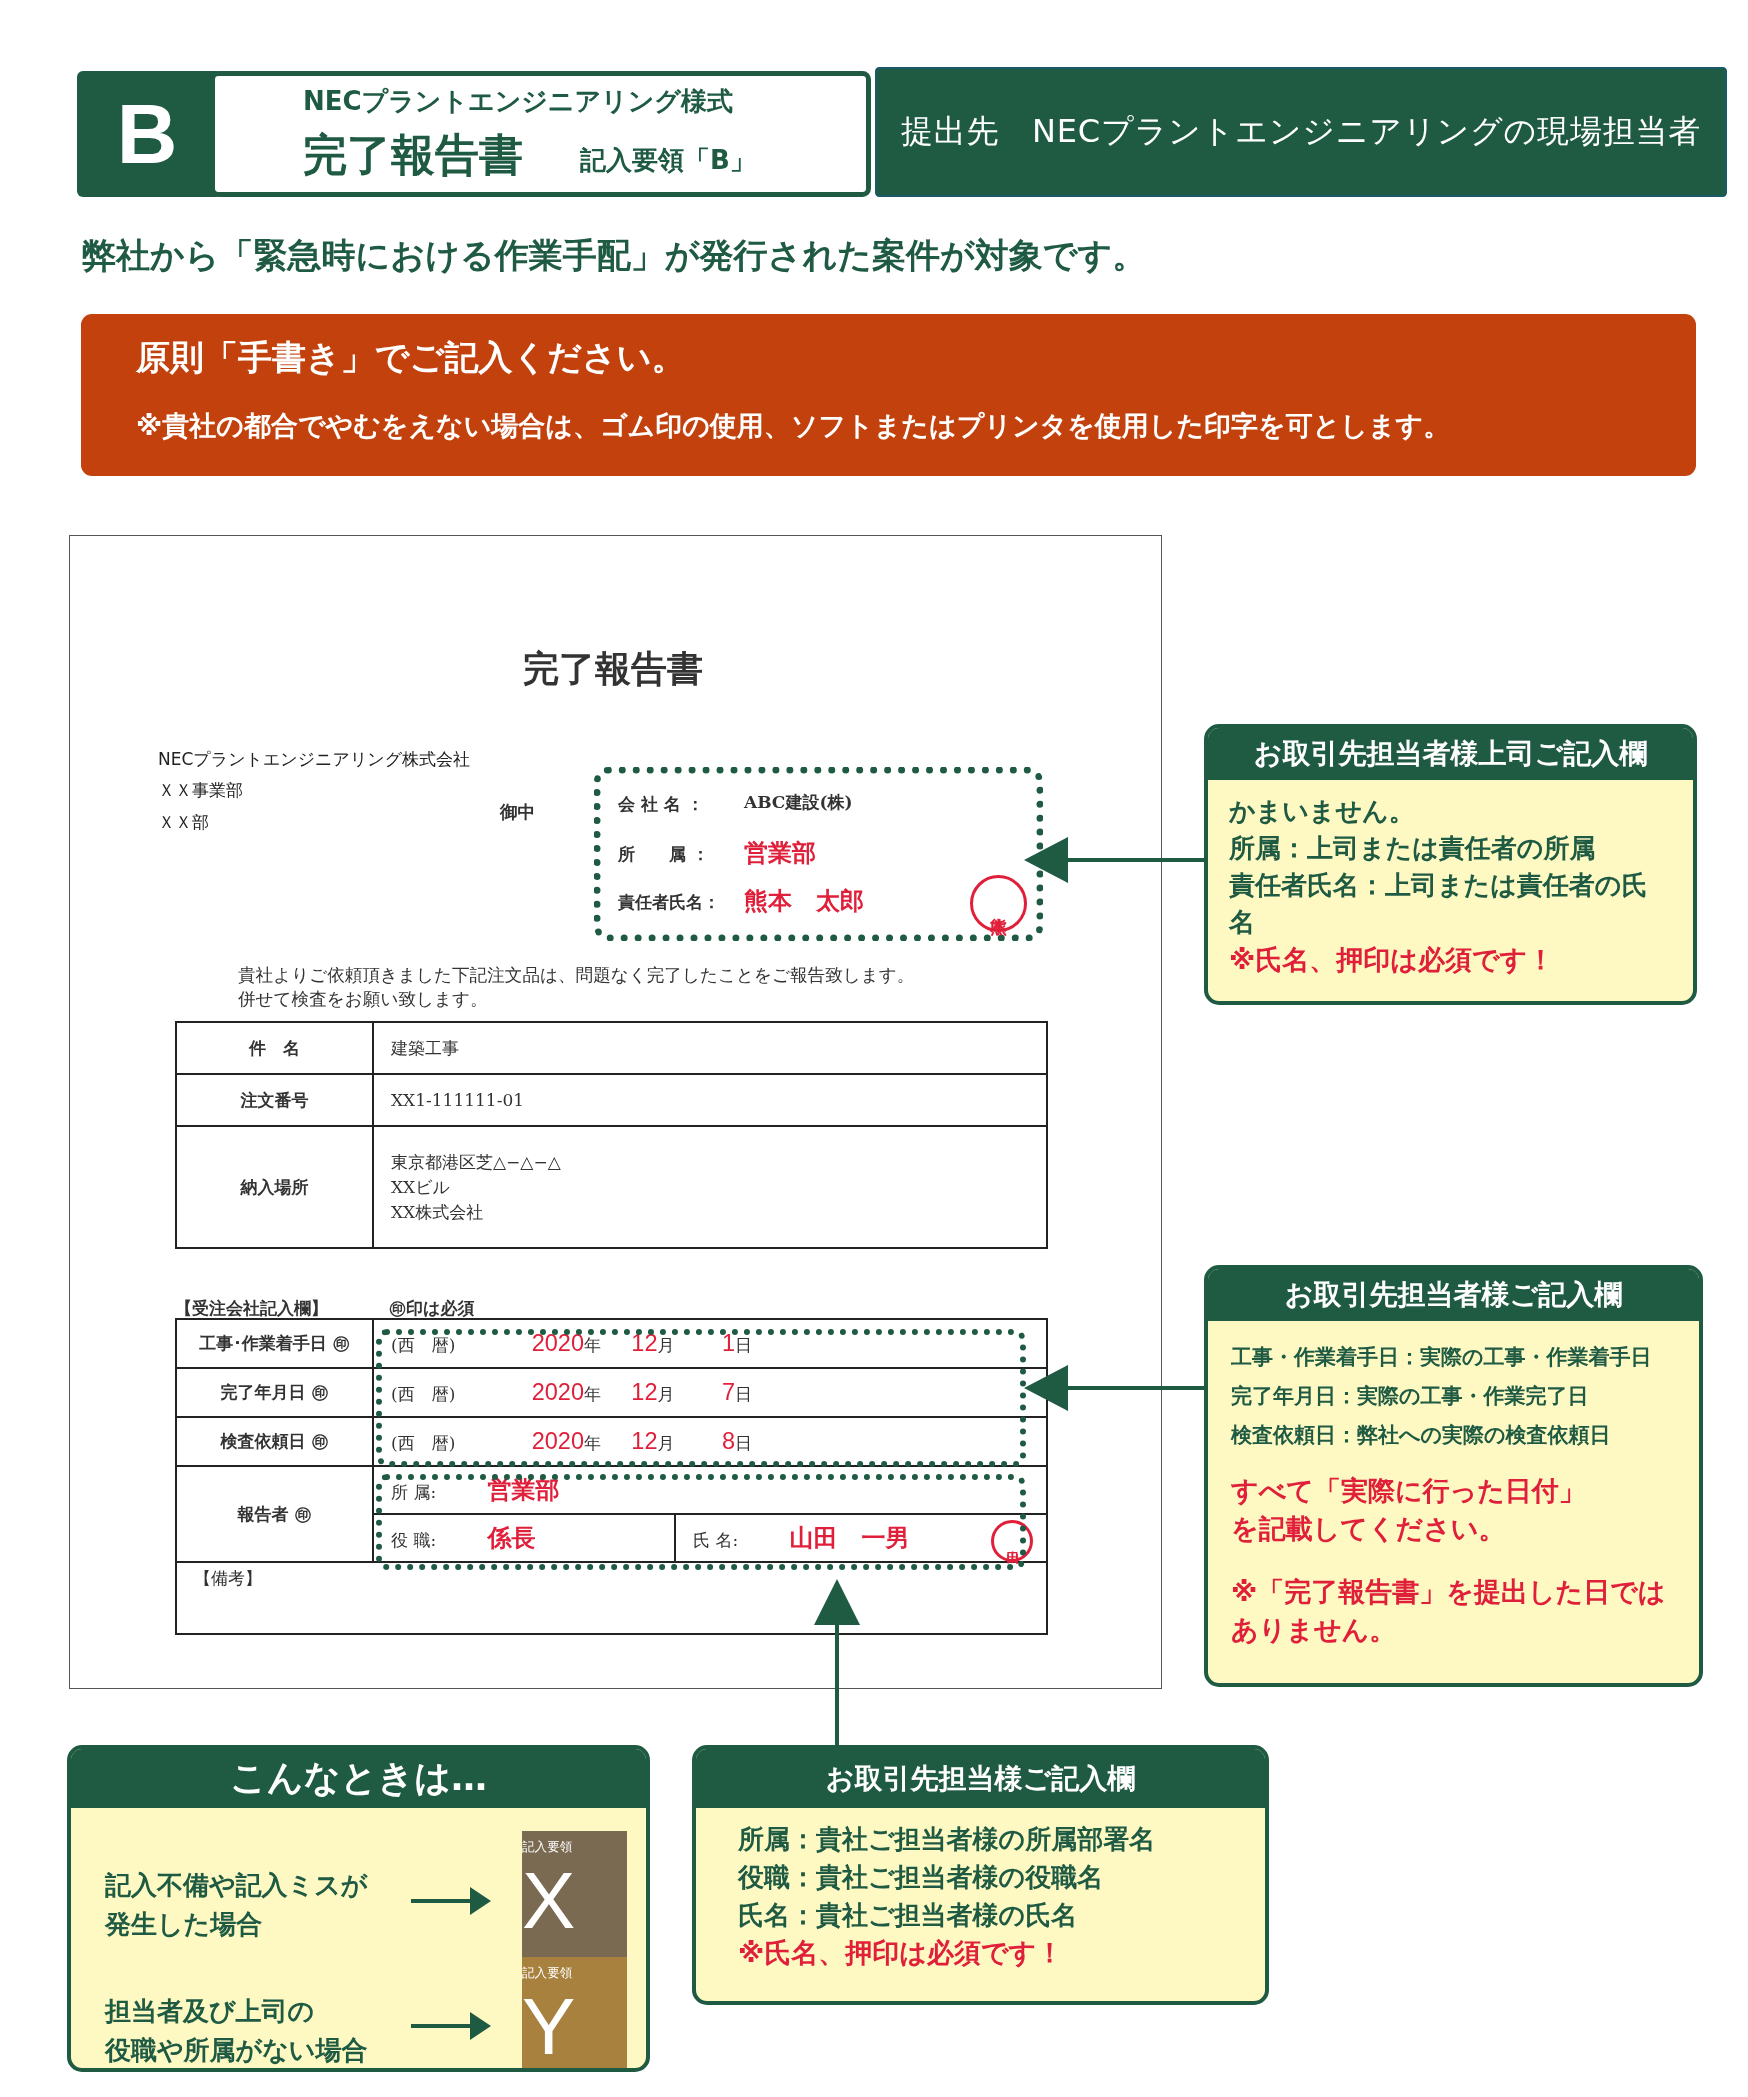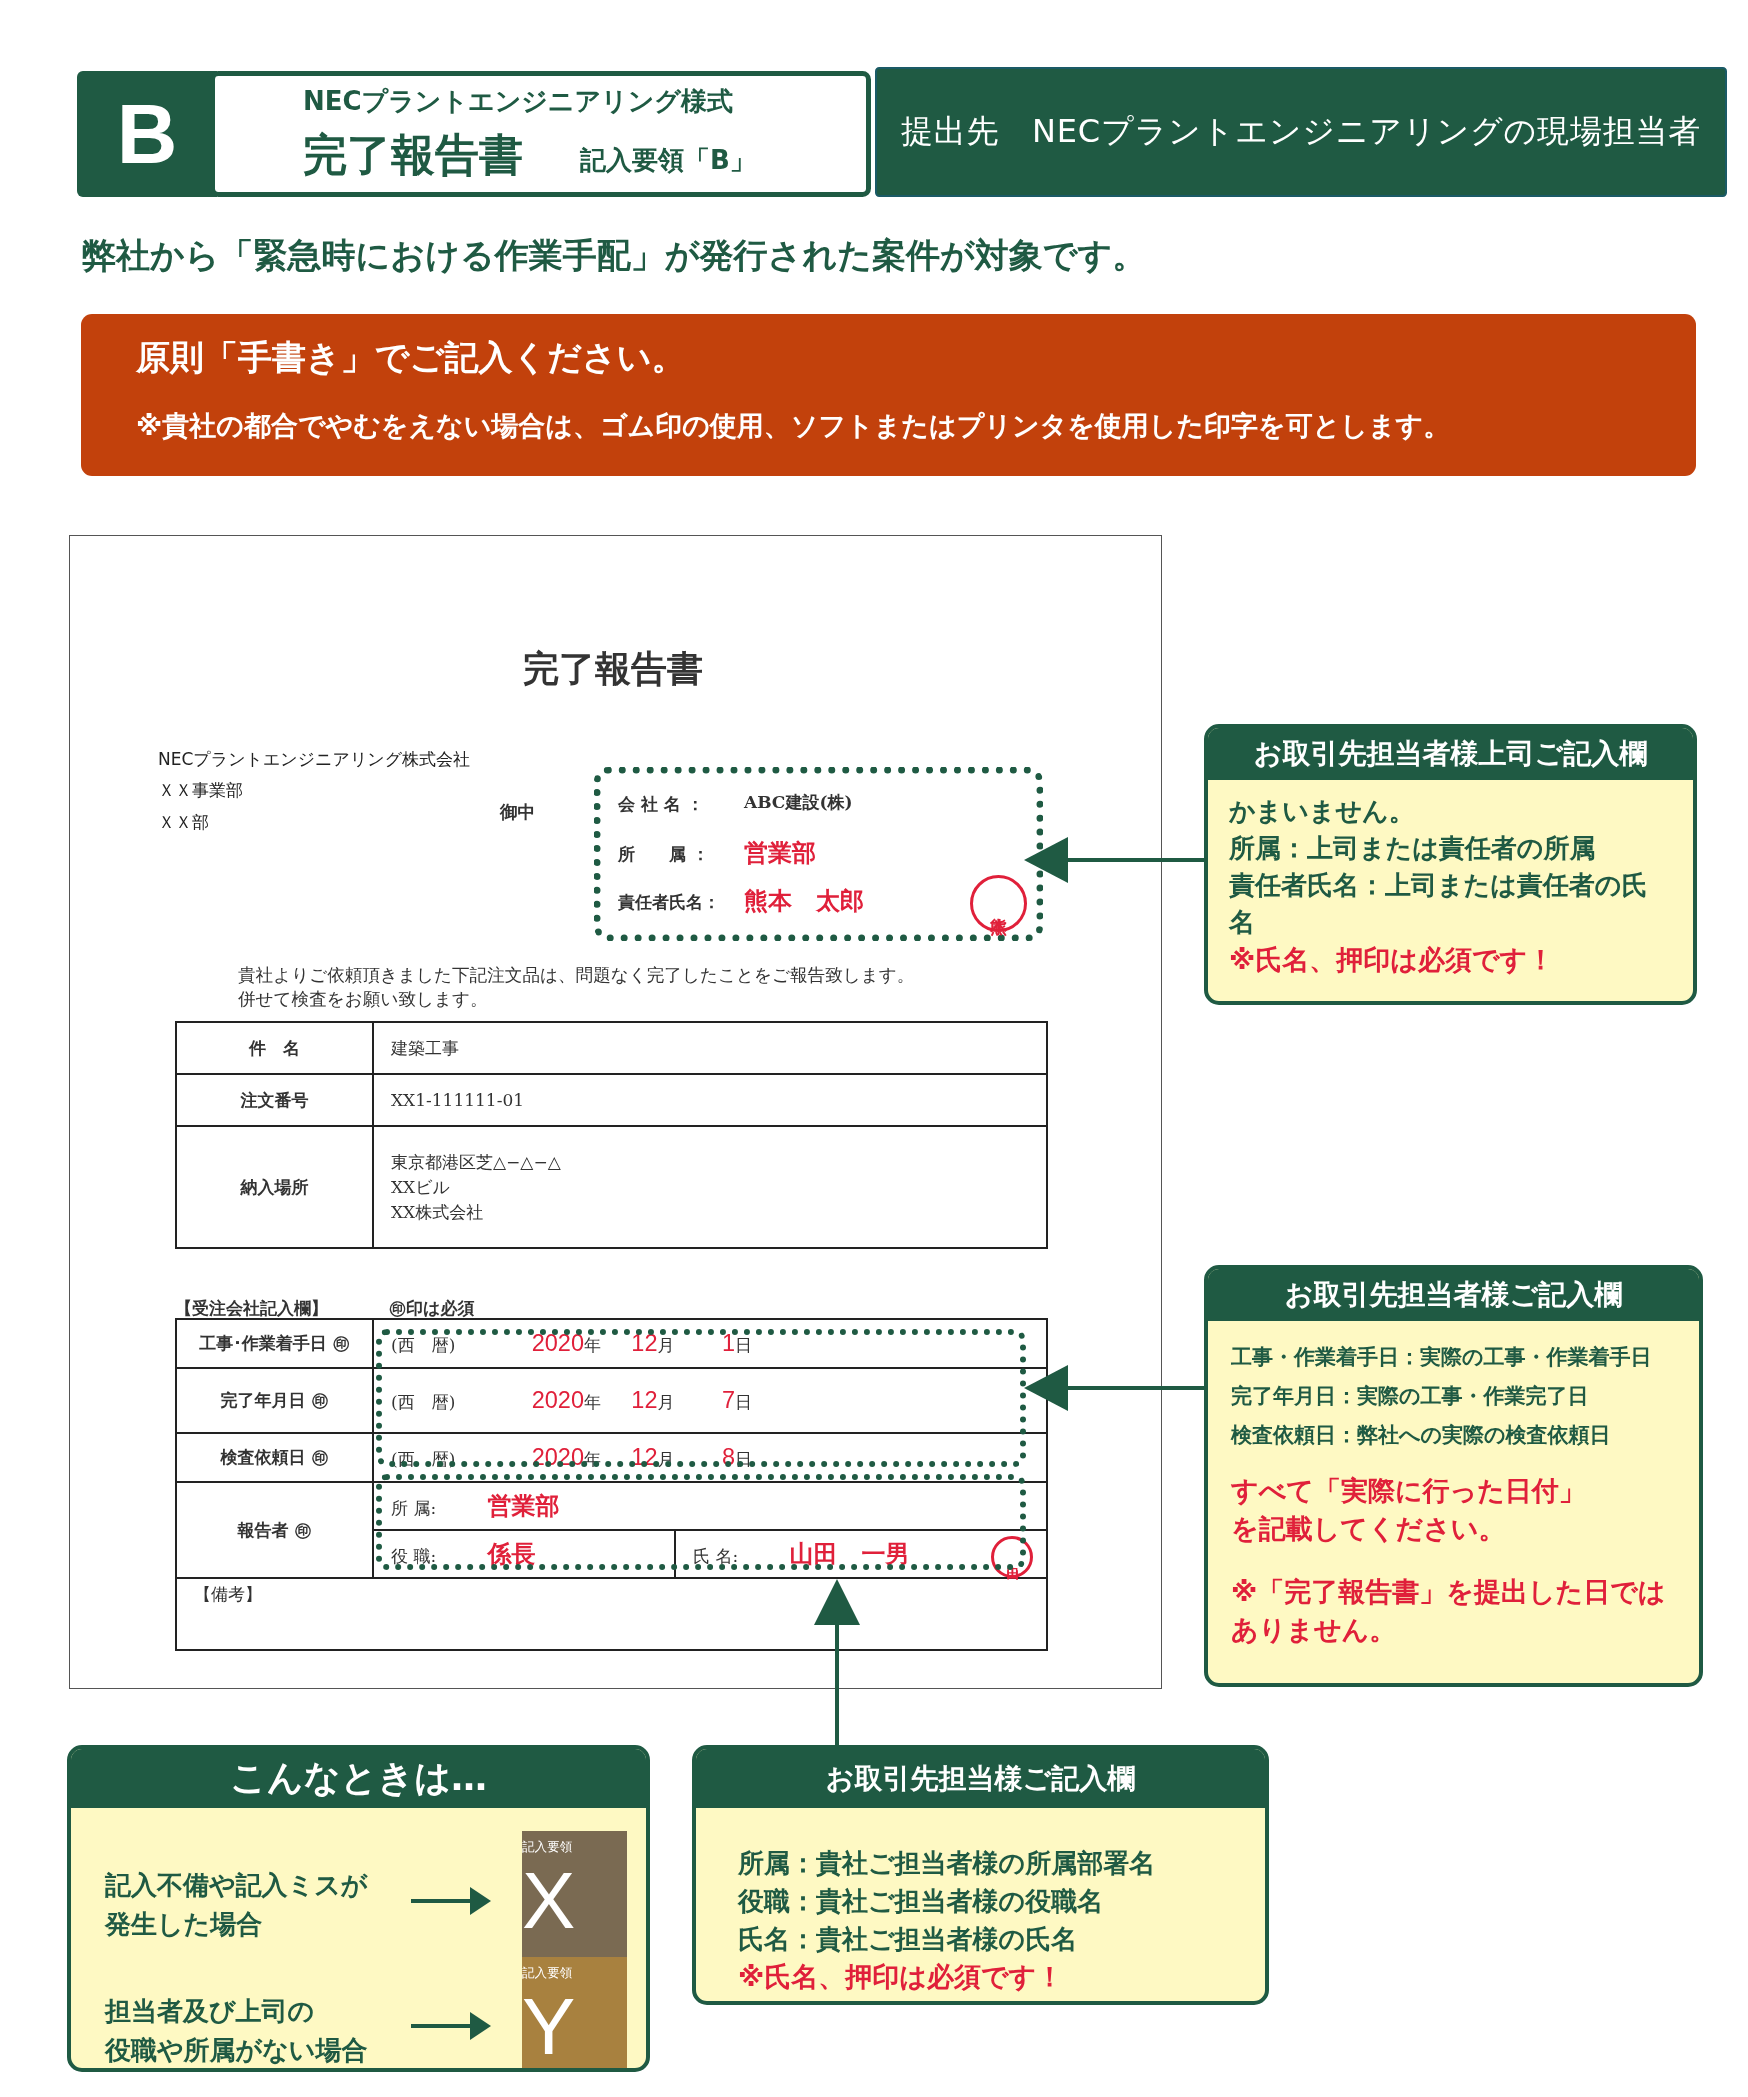--- a/index.html
+++ b/index.html
@@ -114,21 +114,21 @@
 
   <table class="doctbl" style="left:105px; top:782px; width:873px;">
     <tbody>
         <tr style="height:49px">
           <td class="lbl-col" style="width:197px">工事･作業着手日 ㊞</td>
       <td colspan="2"><span>(西　暦)</span>
       <span class="red-text" style="margin-left:71px; font-size:23.5px; font-family:'Liberation Sans',sans-serif">2020</span><span>年</span>
       <span class="red-text" style="margin-left:25px; font-size:23.5px; font-family:'Liberation Sans',sans-serif">12</span><span>月</span>
       <span class="red-text" style="margin-left:42px; font-size:23.5px; font-family:'Liberation Sans',sans-serif">1</span><span>日</span></td>
         </tr>
-    <tr style="height:65px">
+    <tr style="height:49px">
           <td class="lbl-col">完了年月日 ㊞</td>
       <td colspan="2"><span>(西　暦)</span>
       <span class="red-text" style="margin-left:71px; font-size:23.5px; font-family:'Liberation Sans',sans-serif">2020</span><span>年</span>
       <span class="red-text" style="margin-left:25px; font-size:23.5px; font-family:'Liberation Sans',sans-serif">12</span><span>月</span>
       <span class="red-text" style="margin-left:42px; font-size:23.5px; font-family:'Liberation Sans',sans-serif">7</span><span>日</span></td>
         </tr>
     <tr style="height:49px">
           <td class="lbl-col">検査依頼日 ㊞</td>
       <td colspan="2"><span>(西　暦)</span>
       <span class="red-text" style="margin-left:71px; font-size:23.5px; font-family:'Liberation Sans',sans-serif">2020</span><span>年</span>
@@ -208,20 +208,20 @@
   <div class="arrow-line" style="left:340px; top:275px; width:63px; height:3.8px;"></div>
   <div class="arrow-head" style="left:399px; top:263px; border-top:14px solid transparent; border-bottom:14px solid transparent; border-left:21px solid #1f5a43;"></div>
   <div class="badge" style="left:451px; top:208px; background:#a8813f;">
     <span class="small">記入要領</span>
     <span class="big">Y</span>
   </div>
 </div>
 
 <div class="callout" style="left:692px; top:1745px; width:577px; height:260px;">
   <div class="hd" style="height:59px; font-size:28px;">お取引先担当様ご記入欄</div>
-  <div class="bd" style="padding:36px 42px; line-height:38px;">
+  <div class="bd" style="padding:12px 42px; line-height:38px;">
     <p style="font-size:26px">所属：貴社ご担当者様の所属部署名</p>
     <p style="font-size:26px">役職：貴社ご担当者様の役職名</p>
     <p style="font-size:26px">氏名：貴社ご担当者様の氏名</p>
     <p style="font-size:27px; color:#e0203a">※氏名、押印は必須です！</p>
   </div>
 </div>
 
 
 </body></html>

